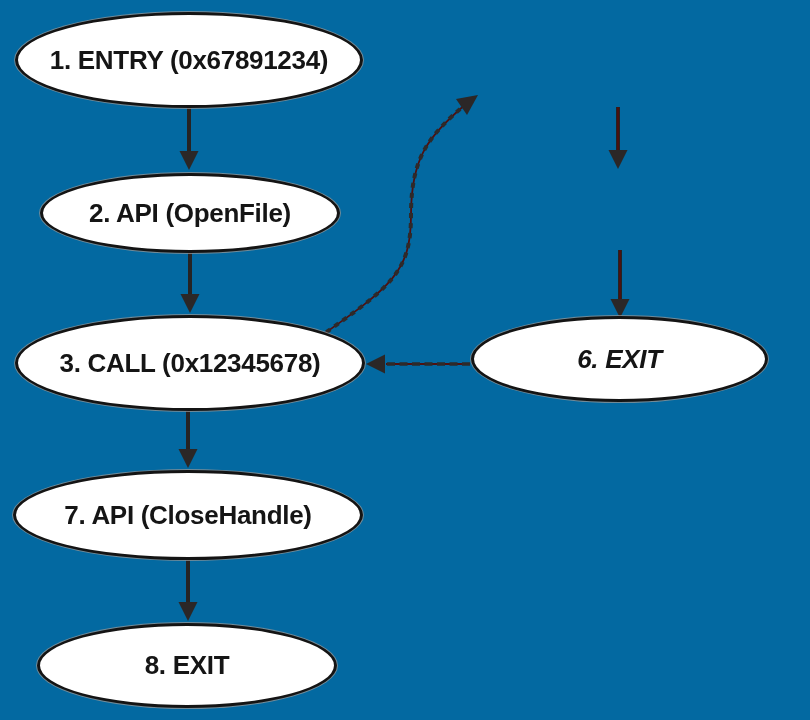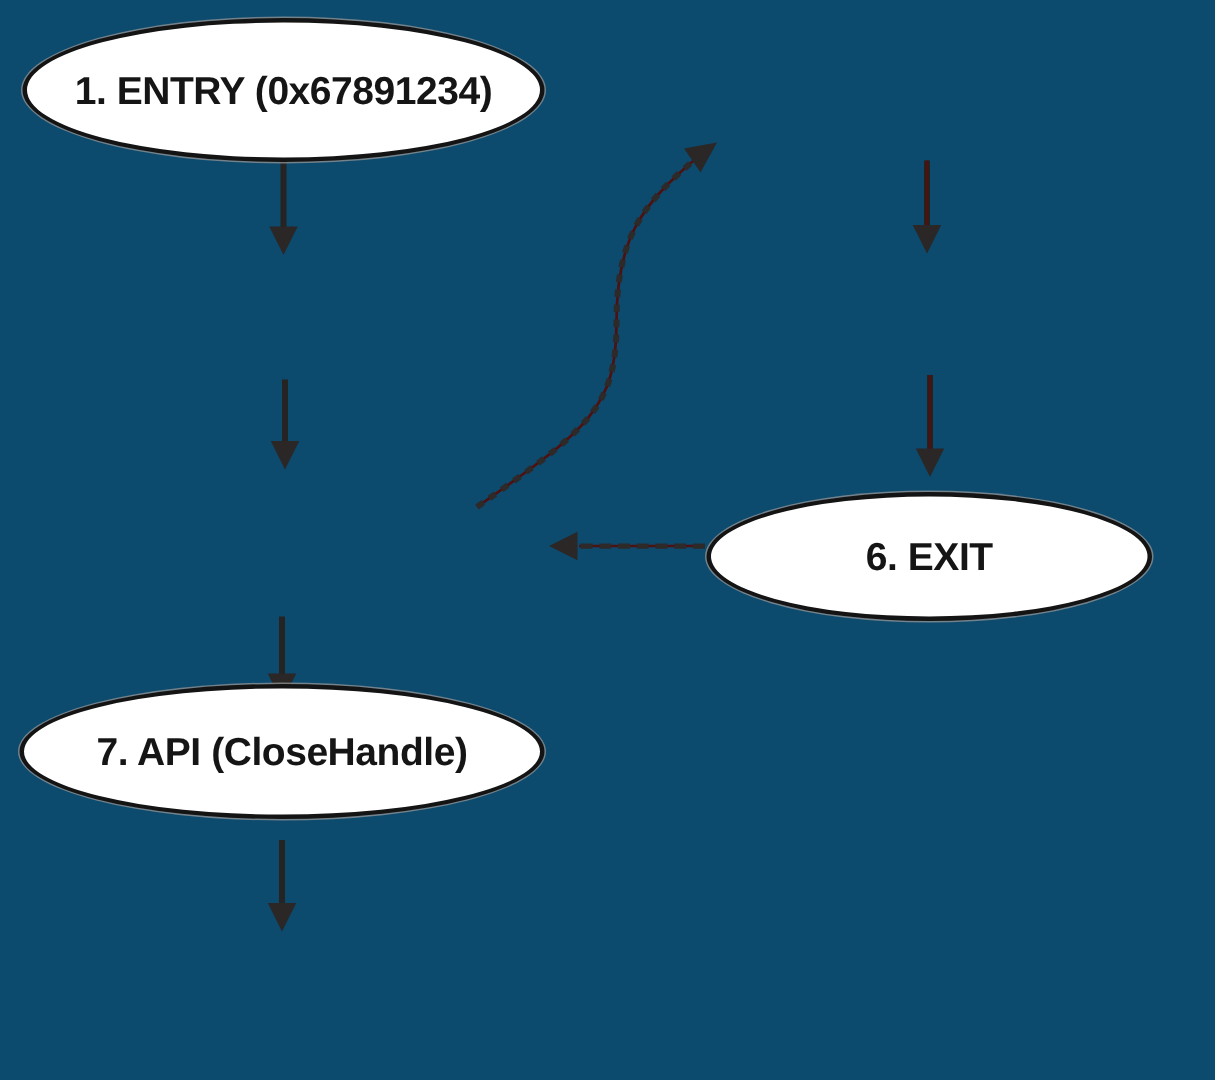--- a/index.html
+++ b/index.html
@@ -1,19 +1,19 @@
 <!DOCTYPE html>
 <html><head>
 <meta charset="utf-8">
 <style>
   html,body{margin:0;padding:0;background:#000;}
   .canvas{
     position:relative;
     width:810px;height:720px;
-    background:#0c4a6e;
+    background:#0369a1;
     overflow:hidden;
     font-family:"Liberation Sans", sans-serif;
   }
   .edge-layer{position:absolute;left:0;top:0;width:810px;height:720px;}
   .node{
     position:absolute;
     background:#ffffff;
     border:3px solid #141414;
     border-radius:50%;
     box-shadow:0 0 0 1px rgba(150,150,150,0.75);
@@ -22,22 +22,22 @@
     font-size:26px;font-weight:700;letter-spacing:-0.3px;
     white-space:nowrap;
     box-sizing:border-box;
   }
   
   .n1{left:15px;  top:12px;  width:348px;height:96px;}
   .n4{left:443px; top:13px;  width:354px;height:94px;}
   .n2{left:40px;  top:173px; width:300px;height:80px;}
   .n5{left:470px; top:170px; width:298px;height:80px;}
   .n3{left:15px;  top:315px; width:350px;height:96px;}
-  .n6{left:471px; top:328px; width:297px;height:86px;}
-  .n7{left:13px;  top:456px; width:350px;height:90px;}
+  .n6{left:471px; top:316px; width:297px;height:86px;font-style:italic;}
+  .n7{left:13px;  top:470px; width:350px;height:90px;}
   .n8{left:37px;  top:623px; width:300px;height:85px;}
 
   .solid-edge{stroke:#262323;stroke-width:4;fill:none;}
   .red-core{stroke:#4f1010;stroke-width:1.8;fill:none;}
   .dotted-edge{stroke:#2e2a2a;stroke-width:4;fill:none;stroke-dasharray:5 5;}
   .dashed-edge{stroke:#2e2a2a;stroke-width:3.5;fill:none;stroke-dasharray:8 4.5;}
   .arrow-head{fill:#2b2727;stroke:none;}
 </style>
 </head>
 <body>
@@ -89,25 +89,34 @@
       <line class="dashed-edge" x1="470" y1="364" x2="384" y2="364"></line>
       <polygon class="arrow-head" points="366,364 385,354.5 385,373.5"></polygon>
     </g>
   </svg>
 
   <div class="node n1">
     <span>1. ENTRY (0x67891234)</span>
   </div>
 
 
+  <div class="node n2">
+    <span>2. API (OpenFile)</span>
+  </div>
 
 
+  <div class="node n3">
+    <span>3. CALL (0x12345678)</span>
+  </div>
 
   <div class="node n6">
     <span>6. EXIT</span>
   </div>
 
   <div class="node n7">
     <span>7. API (CloseHandle)</span>
   </div>
 
+  <div class="node n8">
+    <span>8. EXIT</span>
+  </div>
 
 </div>
 
 </body></html>

